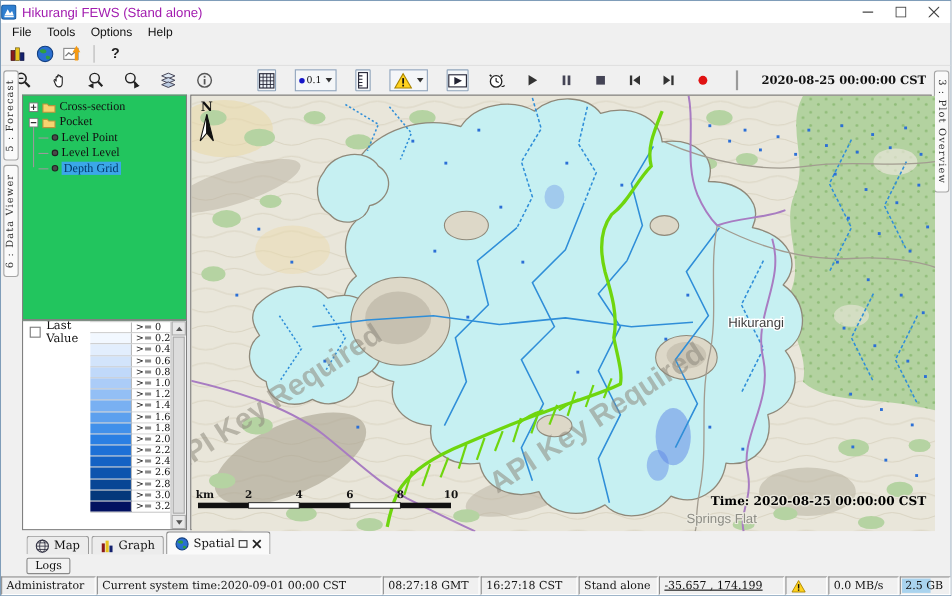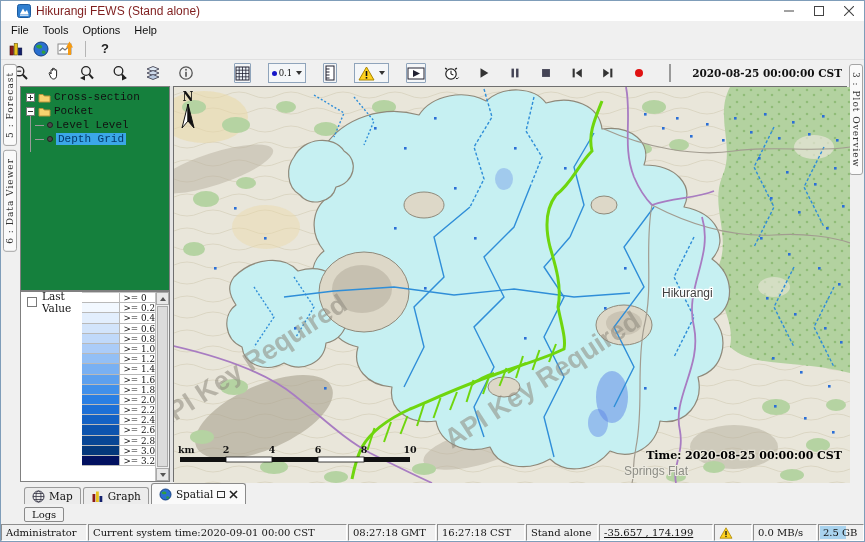--- a/index.html
+++ b/index.html
@@ -3,21 +3,21 @@
 <meta charset="utf-8">
 <style>
   * { margin:0; padding:0; box-sizing:border-box; }
   html,body { width:865px; height:542px; overflow:hidden; background:#f0f0f0;
     font-family:"Liberation Sans", sans-serif; }
   .window { width:865px; height:542px; border:1px solid #7f9db9; background:#f0f0f0;
     display:flex; flex-direction:column; position:relative; }
 
   
   .titlebar { height:20px; background:#ffffff; display:flex; align-items:center;
-    padding-left:16px; font-size:12px; color:#7f1d1d; flex:0 0 auto; }
+    padding-left:0; font-size:12px; color:#a21caf; flex:0 0 auto; }
   .titlebar .title { margin-left:5px; }
   .win-controls { margin-left:auto; display:flex; height:100%; }
   .win-btn { width:30px; height:100%; display:flex; align-items:center; justify-content:center; }
   .win-btn svg { display:block; }
 
   
   .menubar { height:17px; display:flex; align-items:center; gap:2px; padding-left:4px;
     font-size:11px; color:#111; flex:0 0 auto; background:#f0f0f0; }
   .menu-item { padding:1px 6px; }
 
@@ -52,22 +52,22 @@
   .dd-arrow { width:0; height:0; border-left:3px solid transparent; border-right:3px solid transparent;
     border-top:4px solid #333; margin-left:2px; }
   .timeline-wrap { flex:1 1 auto; height:18px; border:1px solid #9a9a9a;
     background:#f6f6f6; margin:0 4px 0 6px; position:relative; }
   .tl-date { font-family:"DejaVu Serif", serif; font-size:10.5px; font-weight:bold;
     color:#111; white-space:nowrap; margin-right:2px; }
 
   
   .main { flex:1 1 auto; display:flex; min-height:0; }
   .left-panel { width:152px; flex:0 0 auto; display:flex; flex-direction:column; padding-left:2px; }
-  .tree-box { height:205px; border:1px solid #808080; background:#15803d; overflow:hidden;
-    font-family:Liberation Mono, monospace; font-size:11px; position:relative; padding-top:3px; }
+  .tree-box { height:205px; border:1px solid #808080; background:#22c55e; overflow:hidden;
+    font-family:Liberation Serif, serif; font-size:11px; position:relative; padding-top:3px; }
   .tree-row { display:flex; align-items:center; height:14px; gap:3px; padding-left:5px; position:relative; }
   .tree-row.child { padding-left:14px; }
   .stub { width:9px; height:1px; background:#9a9a9a; }
   .vline { position:absolute; left:9px; top:22px; width:1px; height:43px; background:#9a9a9a; }
   .bullet { width:6px; height:6px; border-radius:50%; background:#4a4a4a; border:1px solid #222; }
   .tree-label { white-space:nowrap; color:#111; }
   .tree-label.selected { background:#3ba7e8; color:#03396b; padding:0 2px; }
 
   .legend-box { flex:1 1 auto; border:1px solid #808080; background:#fff; margin-top:0;
     font-family:"DejaVu Serif", serif; overflow:hidden; display:flex; }
@@ -354,20 +354,25 @@
             </div>
             <div class="tree-row">
               <svg width="9" height="9" viewBox="0 0 9 9">
                   <rect x="0.5" y="0.5" width="8" height="8" fill="#fff" stroke="#777"></rect>
                   <path d="M2,4.5 h5" stroke="#333" stroke-width="1"></path>
                 </svg>
               <svg width="13" height="11" viewBox="0 0 13 11">
                   <path d="M1,2.5 L5,2.5 L6.3,4 L12,4 L12,10 L1,10 Z" fill="#f7d36f" stroke="#b8933c"></path>
                 </svg>
               <span class="tree-label">Pocket</span>
+            </div>
+            <div class="tree-row child">
+              <span class="stub"></span>
+              <span class="bullet"></span>
+              <span class="tree-label">Level Point</span>
             </div>
             <div class="tree-row child">
               <span class="stub"></span>
               <span class="bullet"></span>
               <span class="tree-label">Level Level</span>
             </div>
             <div class="tree-row child">
               <span class="stub"></span>
               <span class="bullet"></span>
               <span class="tree-label selected">Depth Grid</span>

